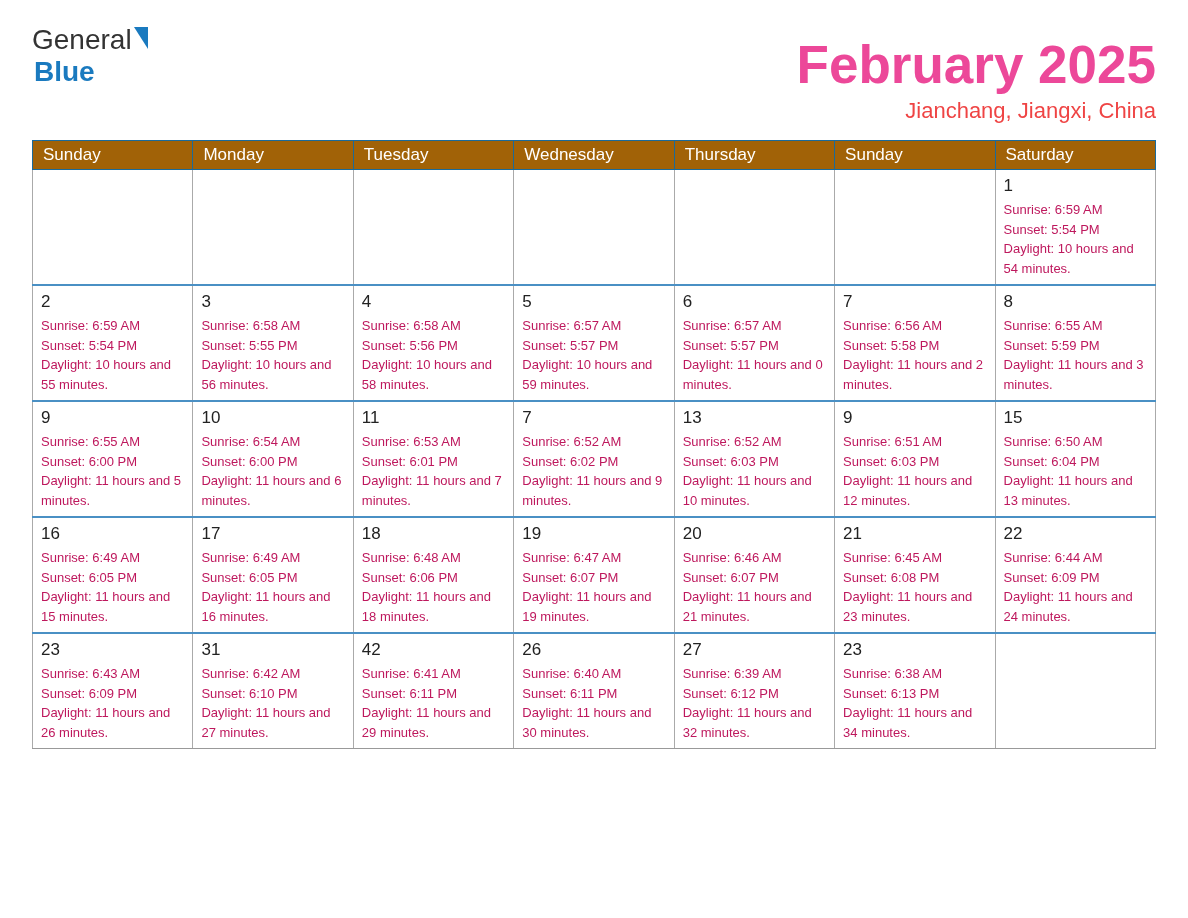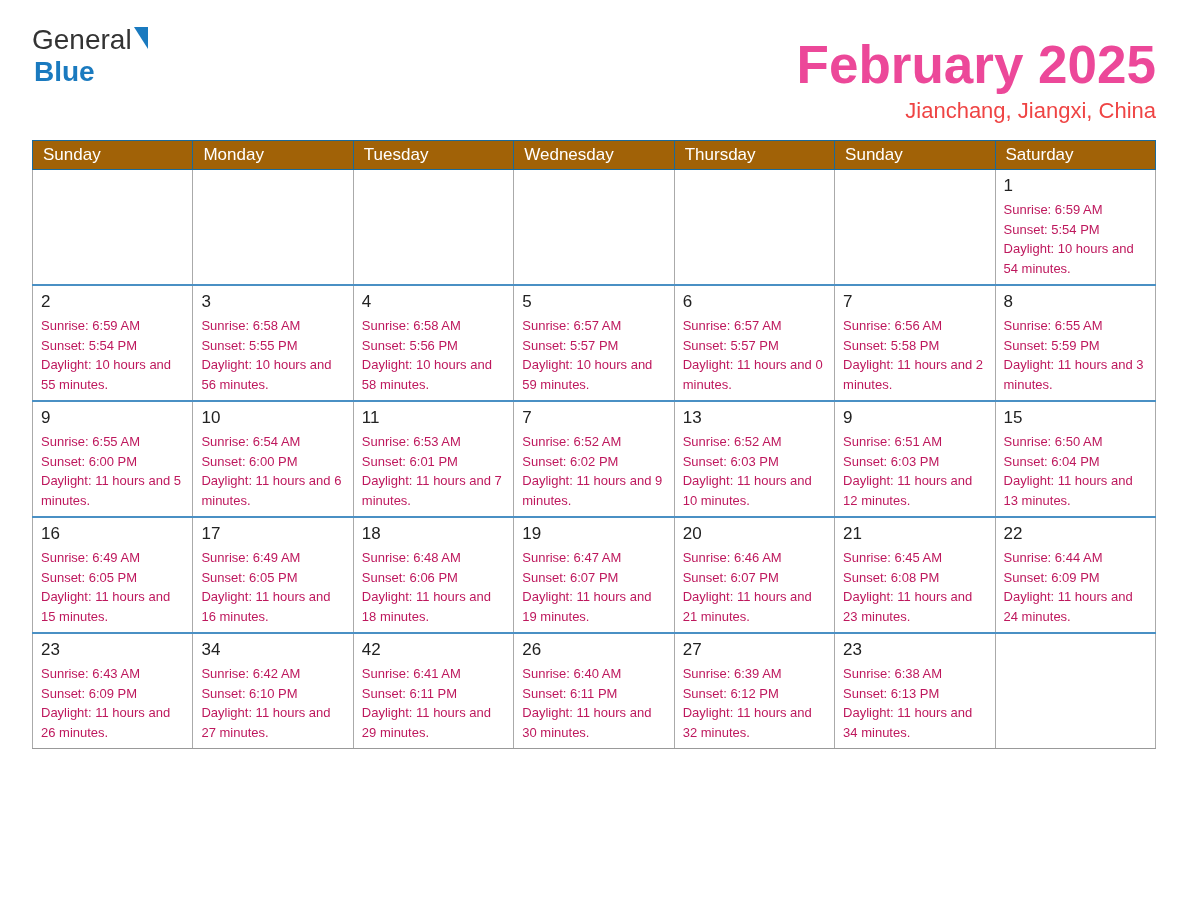--- a/index.html
+++ b/index.html
@@ -233,21 +233,21 @@
           <span class="day-number">22</span>
           <div class="day-info">Sunrise: 6:44 AM<br>Sunset: 6:09 PM<br>Daylight: 11 hours and 24 minutes.</div>
         </td>
       </tr>
       <tr class="row-sep">
         <td>
           <span class="day-number">23</span>
           <div class="day-info">Sunrise: 6:43 AM<br>Sunset: 6:09 PM<br>Daylight: 11 hours and 26 minutes.</div>
         </td>
         <td>
-          <span class="day-number">34</span>
+          <span class="day-number">31</span>
           <div class="day-info">Sunrise: 6:42 AM<br>Sunset: 6:10 PM<br>Daylight: 11 hours and 27 minutes.</div>
         </td>
         <td>
           <span class="day-number">42</span>
           <div class="day-info">Sunrise: 6:41 AM<br>Sunset: 6:11 PM<br>Daylight: 11 hours and 29 minutes.</div>
         </td>
         <td>
           <span class="day-number">26</span>
           <div class="day-info">Sunrise: 6:40 AM<br>Sunset: 6:11 PM<br>Daylight: 11 hours and 30 minutes.</div>
         </td>

